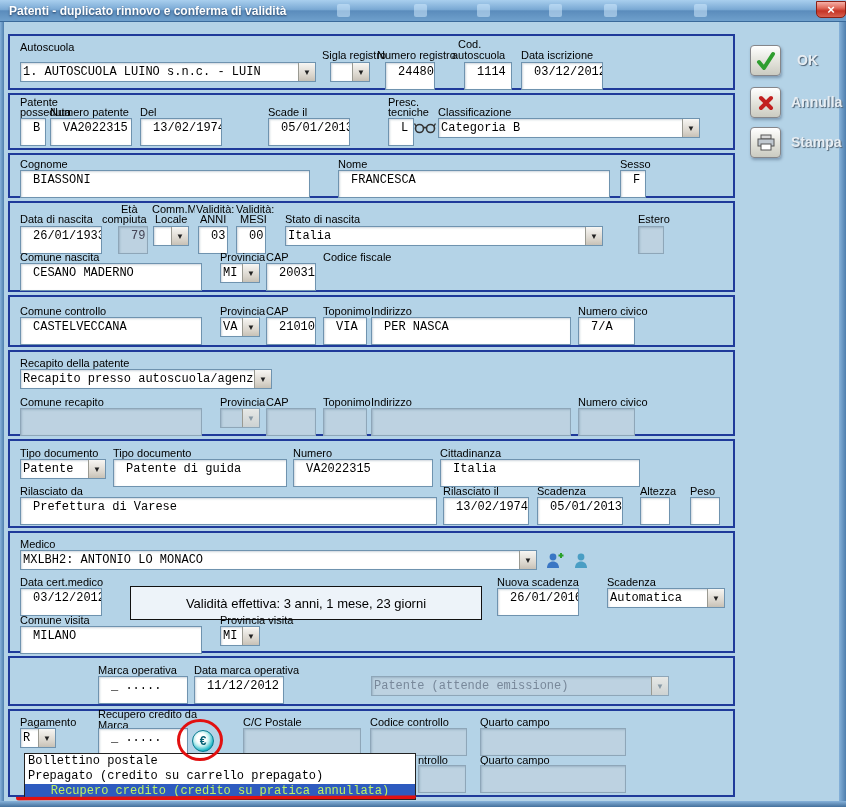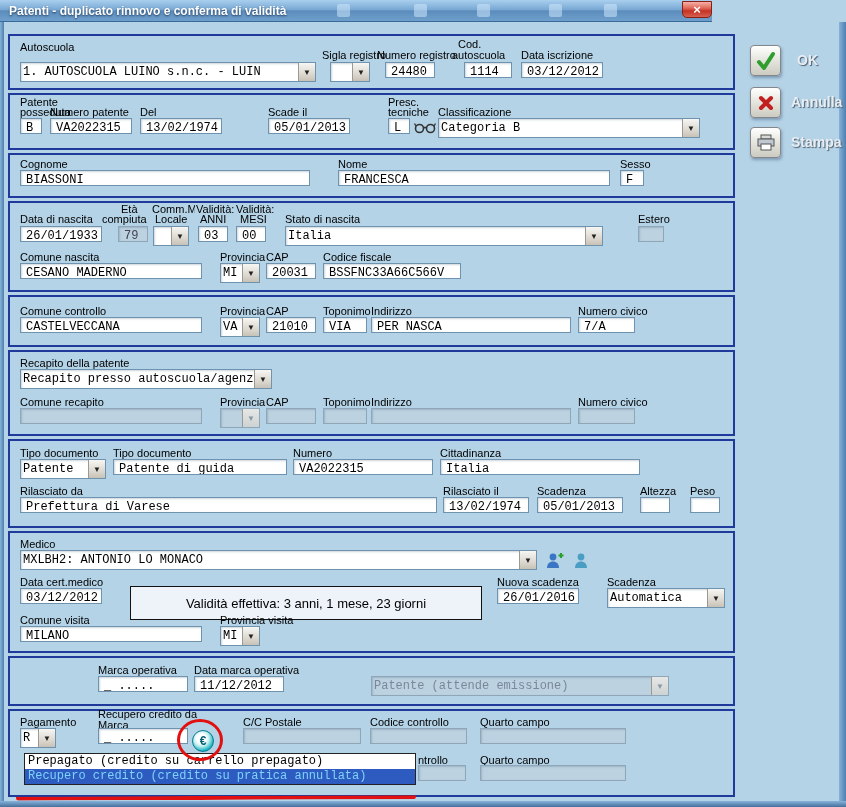--- a/index.html
+++ b/index.html
@@ -1,38 +1,38 @@
 <!DOCTYPE html>
 <html><head>
 <meta charset="utf-8">
 <style>
   * { margin:0; padding:0; box-sizing:border-box; }
   html,body { background:#444; }
   .window { position:relative; width:846px; height:807px; background:#b4d3e7;
             overflow:hidden; font-family:"Liberation Sans",sans-serif; }
-  .titlebar { position:absolute; left:0; top:0; width:712px; height:22px; z-index:30;
+  .titlebar { position:absolute; left:0; top:0; width:846px; height:22px; z-index:30;
               background:linear-gradient(180deg,#a9cfee 0%,#7aa9d4 45%,#5b8cbc 52%,#6fa0cc 100%);
               border-bottom:1px solid #3a6a9a; }
   .title-text { position:absolute; left:9px; top:4px; font-size:12px; font-weight:bold;
                 color:#fff; text-shadow:0 1px 2px rgba(10,30,60,.75); white-space:nowrap; }
   .glare { position:absolute; top:4px; width:13px; height:13px; border-radius:2px;
            background:rgba(214,238,255,.5); }
   .close-btn { position:absolute; right:0; top:1px; width:30px; height:17px; z-index:31;
                background:linear-gradient(180deg,#f5b0a8 0%,#e06a5a 40%,#c43325 60%,#d8604f 100%);
                border:1px solid #8a2015; border-radius:0 0 5px 5px; color:#fff;
                font-weight:bold; font-size:13px; text-align:center; line-height:15px; }
   .frame { position:absolute; z-index:2; background:linear-gradient(90deg,#86b2da,#4f7fae); }
   .frame-b { position:absolute; z-index:2; background:linear-gradient(180deg,#86b2da,#44709c); }
   .sec { position:absolute; left:8px; width:727px; border:2px solid #1f3a9a; z-index:3; }
   .lbl { position:absolute; font-size:11px; color:#000; white-space:nowrap; z-index:10; line-height:12px; }
   .clip { overflow:hidden; }
-  .fld { position:absolute; height:16px; background:#fff; border:1px solid #6f93af;
+  .fld { position:absolute; height:28px; background:#fff; border:1px solid #6f93af;
          box-shadow:inset 1px 1px 2px rgba(60,90,120,.25); z-index:10;
          font-family:"Liberation Mono","DejaVu Sans Mono",monospace; font-size:12px;
-         color:#000; padding:2px 5px; white-space:pre; overflow:hidden; line-height:15px; }
+         color:#000; padding:2px 12px; white-space:pre; overflow:hidden; line-height:15px; }
   .fld.dis { background:#bdd2e1; border-color:#8ea6b8; color:#445; }
   .combo { position:absolute; height:20px; background:#fff; border:1px solid #6f93af;
            box-shadow:inset 1px 1px 2px rgba(60,90,120,.25); display:flex; z-index:10; }
   .combo .val { flex:1; font-family:"Liberation Mono","DejaVu Sans Mono",monospace;
                 font-size:12px; padding:2px 2px; white-space:pre; overflow:hidden; line-height:15px; }
   .combo .arr { width:17px; flex:0 0 17px; display:flex; align-items:center; justify-content:center;
                 font-size:8px; color:#222; border-left:1px solid #9a9a92;
                 background:linear-gradient(180deg,#f7f6f3,#d9d4cb 70%,#c7c1b6); }
   .combo.dis { background:#bdd2e1; border-color:#8ea6b8; }
   .combo.dis .val { color:#78889a; }
@@ -50,21 +50,21 @@
   .tool-icon { position:absolute; z-index:11; }
   .euro-icon { position:absolute; width:22px; height:22px; border-radius:50%; z-index:12;
                background:radial-gradient(circle at 42% 38%, #ffffff 28%, #c2efef 45%, #19b3c5 72%, #0b8aa0);
                border:1px solid #0a7a90; display:flex; align-items:center; justify-content:center;
                font-size:12px; font-weight:bold; color:#066074; }
   .ddl { position:absolute; left:24px; top:753px; width:392px; background:#fff;
          border:1px solid #222; z-index:50; }
   .ddl-item { height:15px; line-height:15px; padding:0 3px; color:#000;
               font-family:"Liberation Mono","DejaVu Sans Mono",monospace; font-size:12px;
               white-space:pre; overflow:hidden; }
-  .ddl-item.selected { background:#2e5bbf; color:#7dd3fc; }
+  .ddl-item.selected { background:#2e5bbf; color:#bef264;text-align:center; }
   .annot { position:absolute; z-index:60; pointer-events:none; }
   .annot-circle { width:46px; height:42px; border:3px solid #e21010; border-radius:50%; }
   .annot-line { width:400px; height:6px; border-bottom:4px solid #e21010; border-radius:4px;
                 transform:rotate(-0.2deg); }
 </style>
 </head>
 <body>
 
 <div class="window">
 
@@ -196,21 +196,20 @@
   <span class="lbl" style="left:20px;top:251px">Comune nascita</span>
   <span class="lbl" style="left:220px;top:251px">Provincia</span>
   <span class="lbl" style="left:266px;top:251px">CAP</span>
   <span class="lbl" style="left:323px;top:251px">Codice fiscale</span>
   <div class="fld" style="left:20px;top:263px;width:182px">CESANO MADERNO</div>
   <div class="combo" style="left:220px;top:263px;width:40px">
     <span class="val">MI</span>
     <span class="arr">▼</span>
   </div>
   <div class="fld" style="left:266px;top:263px;width:50px">20031</div>
-  <div class="fld" style="left:323px;top:263px;width:138px">BSSFNC33A66C566V</div>
 
   <span class="lbl" style="left:20px;top:305px">Comune controllo</span>
   <span class="lbl" style="left:220px;top:305px">Provincia</span>
   <span class="lbl" style="left:266px;top:305px">CAP</span>
   <span class="lbl" style="left:323px;top:305px">Toponimo</span>
   <span class="lbl" style="left:371px;top:305px">Indirizzo</span>
   <span class="lbl" style="left:578px;top:305px">Numero civico</span>
   <div class="fld" style="left:20px;top:317px;width:182px">CASTELVECCANA</div>
   <div class="combo" style="left:220px;top:317px;width:40px">
     <span class="val">VA</span>
@@ -324,20 +323,21 @@
   <span class="lbl" style="left:480px;top:716px">Quarto campo</span>
   <div class="fld dis" style="left:243px;top:728px;width:118px"></div>
   <div class="fld dis" style="left:370px;top:728px;width:97px"></div>
   <div class="fld dis" style="left:480px;top:728px;width:146px"></div>
   <span class="lbl" style="left:418px;top:754px">ntrollo</span>
   <span class="lbl" style="left:480px;top:754px">Quarto campo</span>
   <div class="fld dis" style="left:418px;top:765px;width:48px"></div>
   <div class="fld dis" style="left:480px;top:765px;width:146px"></div>
 
   <div class="ddl">
+    <div class="ddl-item">Bollettino postale</div>
     <div class="ddl-item">Prepagato (credito su carrello prepagato)</div>
     <div class="ddl-item selected">Recupero credito (credito su pratica annullata)</div>
   </div>
 
   <div class="annot annot-circle" style="left:177px;top:719px"></div>
   <div class="annot annot-line" style="left:16px;top:794px"></div>
 
 </div>
 
 </body></html>

